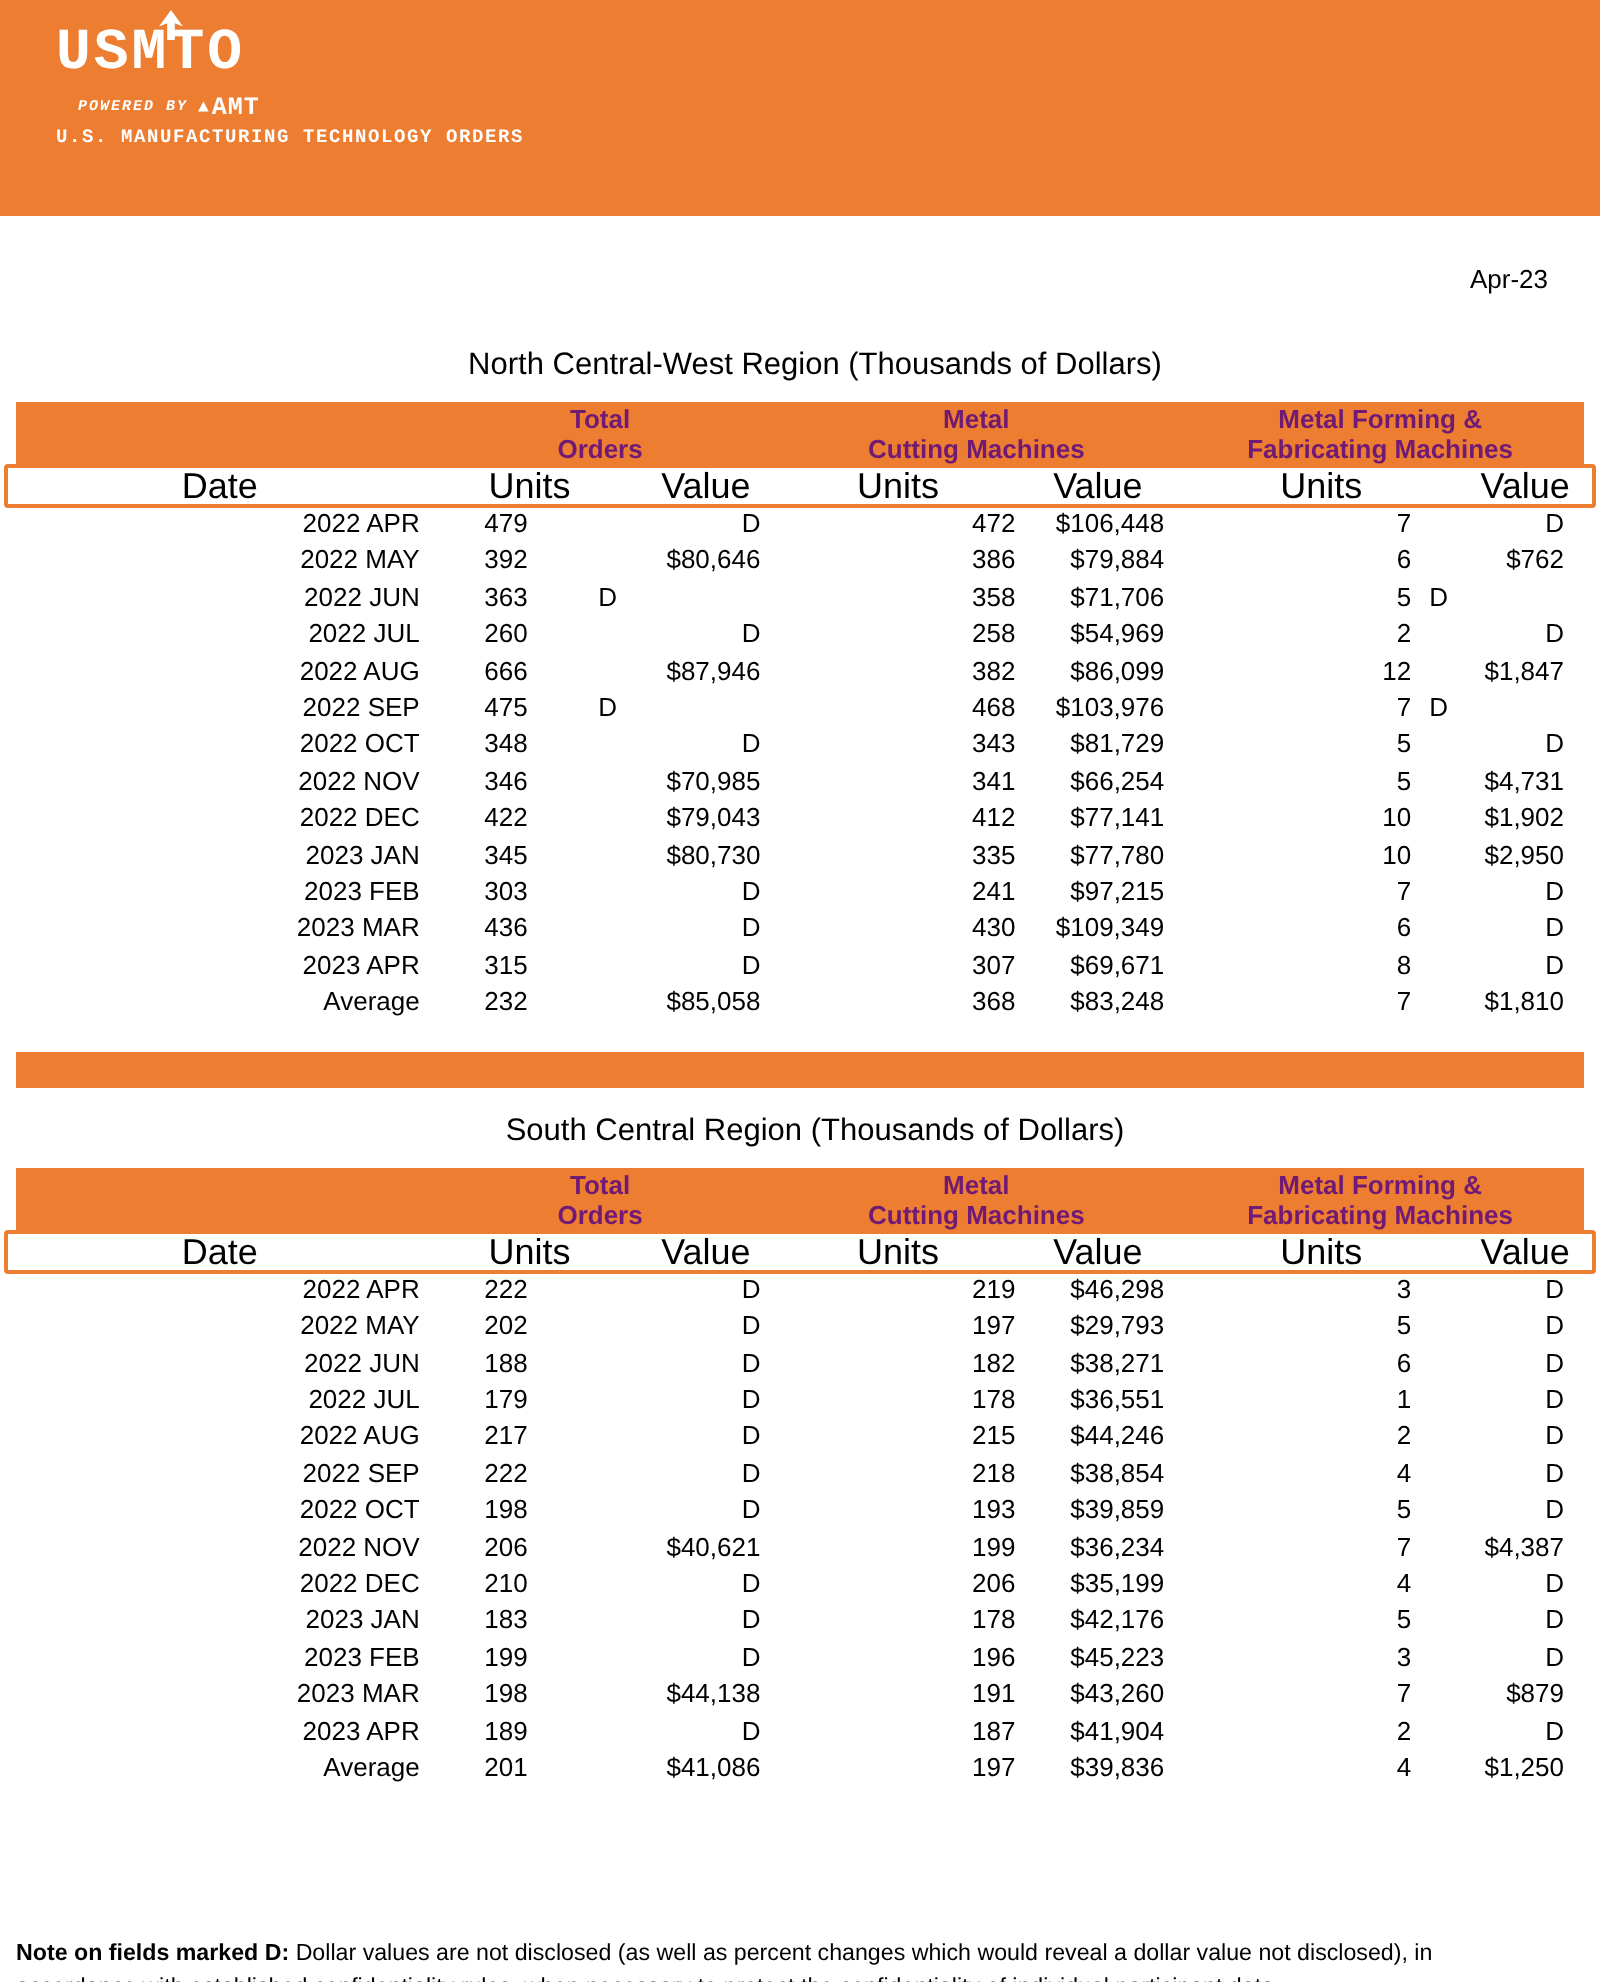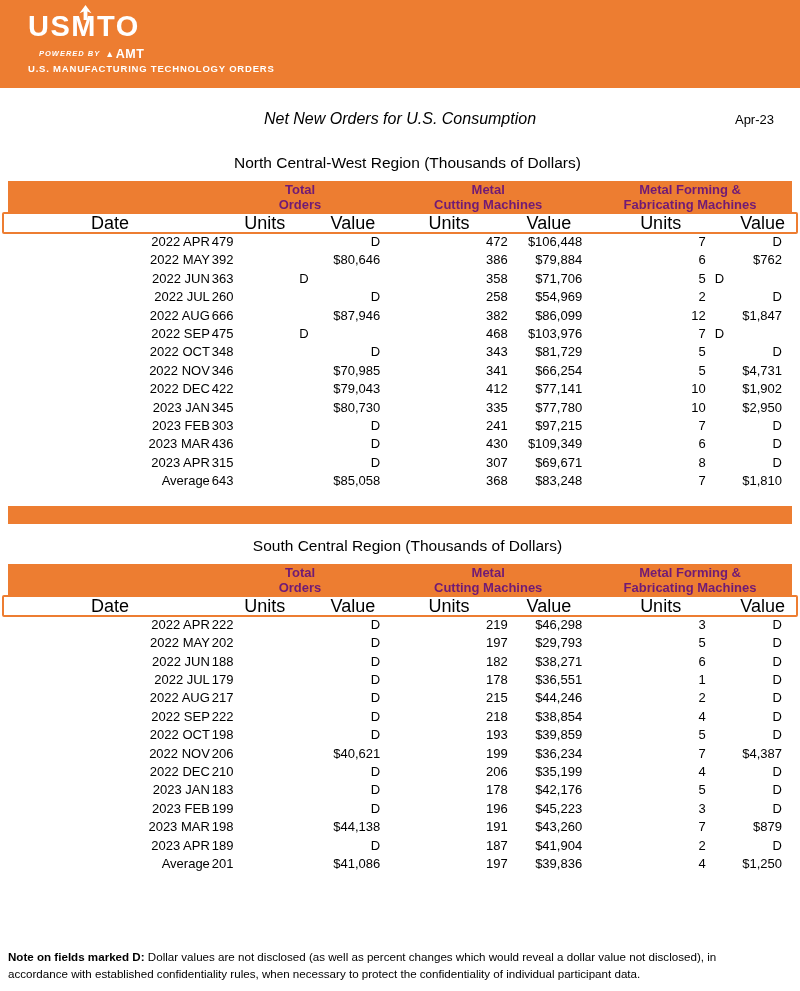--- a/index.html
+++ b/index.html
@@ -1,21 +1,21 @@
 <!DOCTYPE html>
 <html style="--orange: #ED7D31;"><head>
 <meta charset="utf-8">
 <style>
   :root { --orange: #ED7D31; }
   * { margin:0; padding:0; box-sizing:border-box; }
   html,body { width:800px; height:991px; background:#fff; overflow:hidden;
               font-family:"Liberation Sans", sans-serif; color:#000; }
 
   
-  .banner { position:relative; width:800px; height:88px; background:var(--orange); }
+  .banner { position:relative; width:800px; height:108px; background:var(--orange);font-family:Liberation Mono, monospace; }
   .logo-text { position:absolute; left:28px; top:10px; font-size:29px; font-weight:800;
                letter-spacing:1.5px; color:#fff; }
   .logo-arrow { position:absolute; left:79px; top:5px; }
   .powered { position:absolute; left:39px; top:44px; color:#fff; white-space:nowrap; }
   .powered-label { font-size:7.5px; font-style:italic; font-weight:bold; letter-spacing:1px;
                    vertical-align:2px;text-align:right; }
   .amt { font-size:12.5px; font-weight:800; letter-spacing:.5px; margin-left:5px; }
   .amt .tri { font-size:9px; vertical-align:1px; margin-right:1px; }
   .tagline { position:absolute; left:28px; top:63px; color:#fff; font-size:9.5px;
              font-weight:bold; letter-spacing:.8px; }
@@ -33,21 +33,21 @@
   table { width:100%; border-collapse:collapse; table-layout:fixed; }
   .colring { position:absolute; left:-6px; right:-6px; top:31px; height:22px;
              border:2px solid var(--orange); border-radius:2px; pointer-events:none; }
 
   tr.band th { background:var(--orange); color:#701a75; font-size:13px; font-weight:bold;
                line-height:15px; padding:1px 0; white-space:pre-line; text-align:center; }
   tr.cols th { background:#fff; font-size:18px; font-weight:400; line-height:16px;
                padding:2px 0; text-align:center; }
   tbody td { font-size:13px; line-height:14.4px; padding:2px 0; white-space:nowrap; }
   td.c0 { text-align:right; padding-right:2px; }
-  td.c1 { text-align:left; }
+  td.c1 { text-align:center; }
   td.c2 { text-align:left;  padding-left:5px; }
   td.c3 { text-align:right; padding-right:8px; }
   td.c4 { text-align:right; padding-right:2px; }
   td.c5 { text-align:right; padding-right:6px; }
   td.c6 { text-align:right; padding-right:4px; }
   td.c7 { text-align:left;  padding-left:5px; }
   td.c8 { text-align:right; padding-right:10px; }
 
   .divider { margin:15px 8px 0 8px; height:18px; background:var(--orange); }
 
@@ -65,21 +65,20 @@
     <svg class="logo-arrow" width="13" height="15" viewBox="0 0 13 15">
       <path d="M6.5 0 L12.5 8.2 L8.4 6.6 L8.4 15 L4.6 15 L4.6 6.6 L0.5 8.2 Z" fill="#ffffff"></path>
     </svg>
     <div class="powered">
       <span class="powered-label">POWERED BY</span><span class="amt"><span class="tri">▲</span><span>AMT</span></span>
     </div>
     <div class="tagline">U.S. MANUFACTURING TECHNOLOGY ORDERS</div>
   </header>
 
   <div class="titlebar">
-    <div class="report-title">Net New Orders for U.S. Consumption</div>
     <div class="report-period">Apr-23</div>
   </div>
 
   <section>
     <h2 class="region-title">North Central-West Region (Thousands of Dollars)</h2>
     <div class="tablewrap">
       <div class="colring"></div>
       <table>
         <colgroup>
           <col style="width:26%">
@@ -251,21 +250,21 @@
               <td class="c2"></td>
               <td class="c3">D</td>
               <td class="c4">307</td>
               <td class="c5">$69,671</td>
               <td class="c6">8</td>
               <td class="c7"></td>
               <td class="c8">D</td>
             </tr>
             <tr>
               <td class="c0">Average</td>
-              <td class="c1">643</td>
+              <td class="c1">232</td>
               <td class="c2"></td>
               <td class="c3">$85,058</td>
               <td class="c4">368</td>
               <td class="c5">$83,248</td>
               <td class="c6">7</td>
               <td class="c7"></td>
               <td class="c8">$1,810</td>
             </tr>
           </tbody>
       </table>

